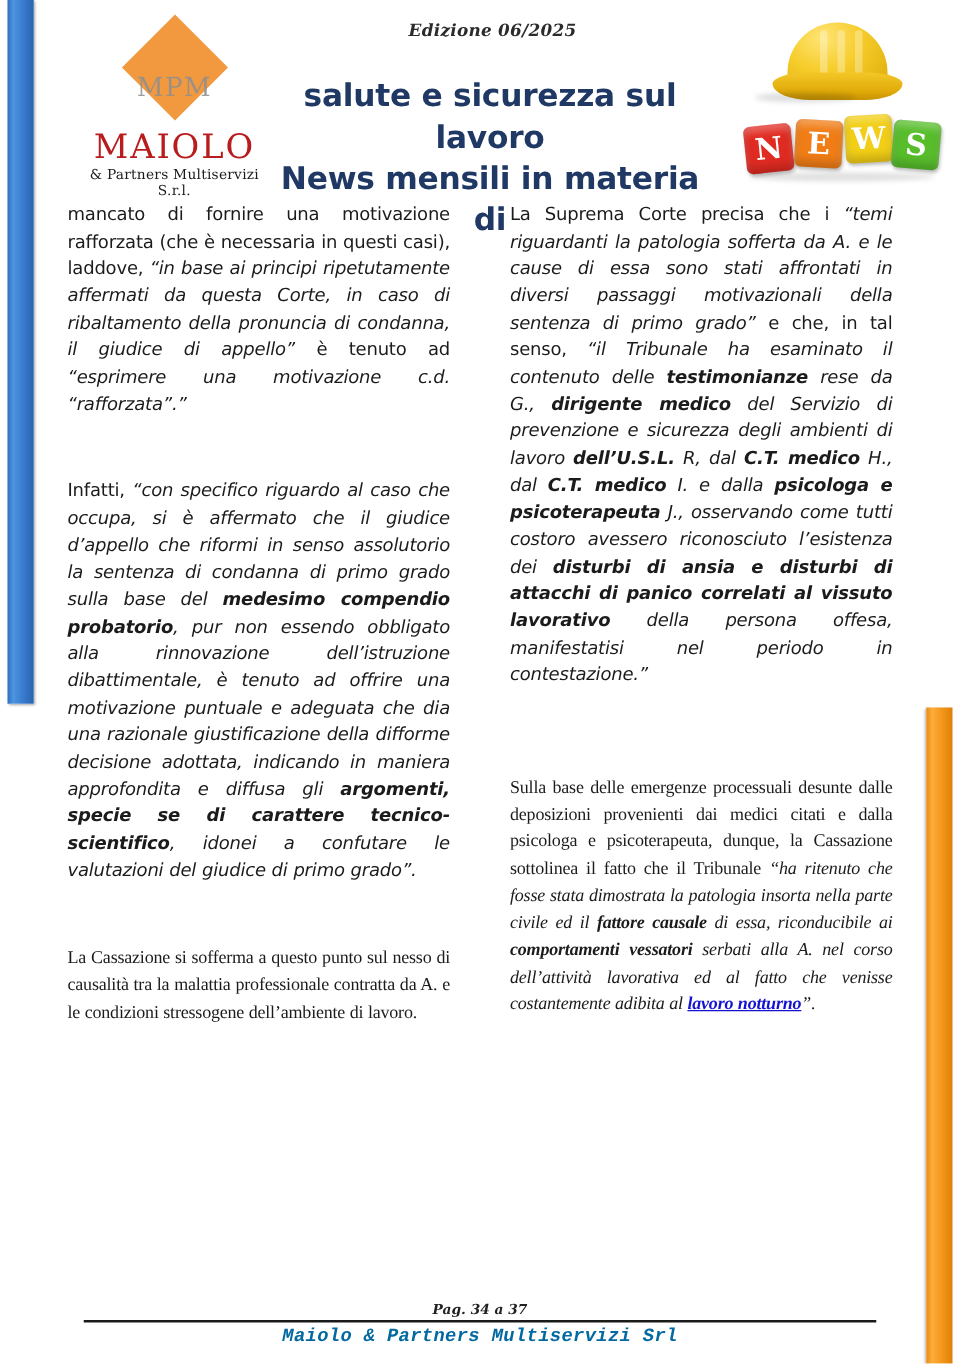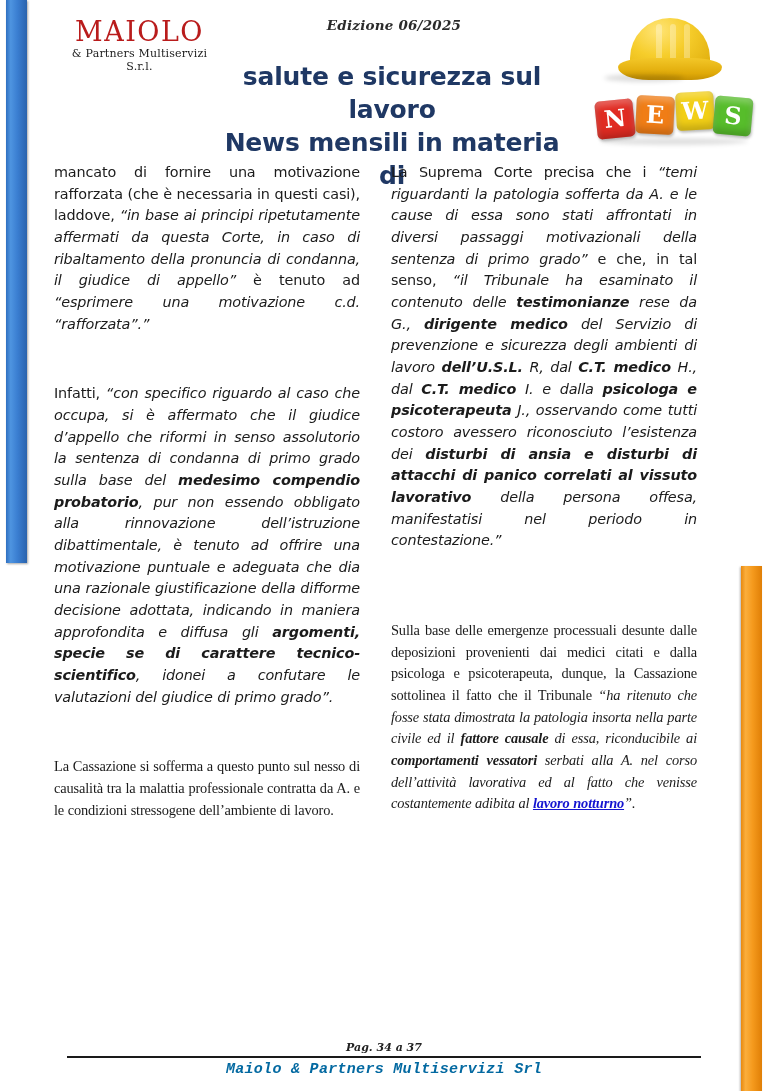--- a/index.html
+++ b/index.html
@@ -198,21 +198,21 @@
     filter: blur(2px);
   }
 
   
   .columns {
     position: absolute;
     left: 0;
     top: 162px;
     width: 704px;
     display: flex;
-    gap: 31px;
+    gap: 48px;
     padding: 0 54px;
     box-sizing: border-box;
   }
   .col {
     width: 306px;
     flex: 0 0 306px;
   }
   p.para {
     margin: 0 0 28px 0;
     font-family: "DejaVu Sans", sans-serif;
@@ -279,20 +279,24 @@
 <div class="page">
 
   <div class="side-bar-left"></div>
   <div class="side-bar-right"></div>
 
   <div class="header">
 
     <div class="edition">Edizione 06/2025</div>
 
     <div class="logo-block">
+      <div class="diamond-wrap">
+        <div class="diamond"></div>
+        <div class="diamond-text">MPM</div>
+      </div>
       <div class="logo-name">MAIOLO</div>
       <div class="logo-sub">&amp; Partners Multiservizi S.r.l.</div>
     </div>
 
     <div class="head-title">
       <div>salute e sicurezza sul lavoro</div>
       <div>News mensili in materia di</div>
     </div>
 
     <div class="news-graphic">

